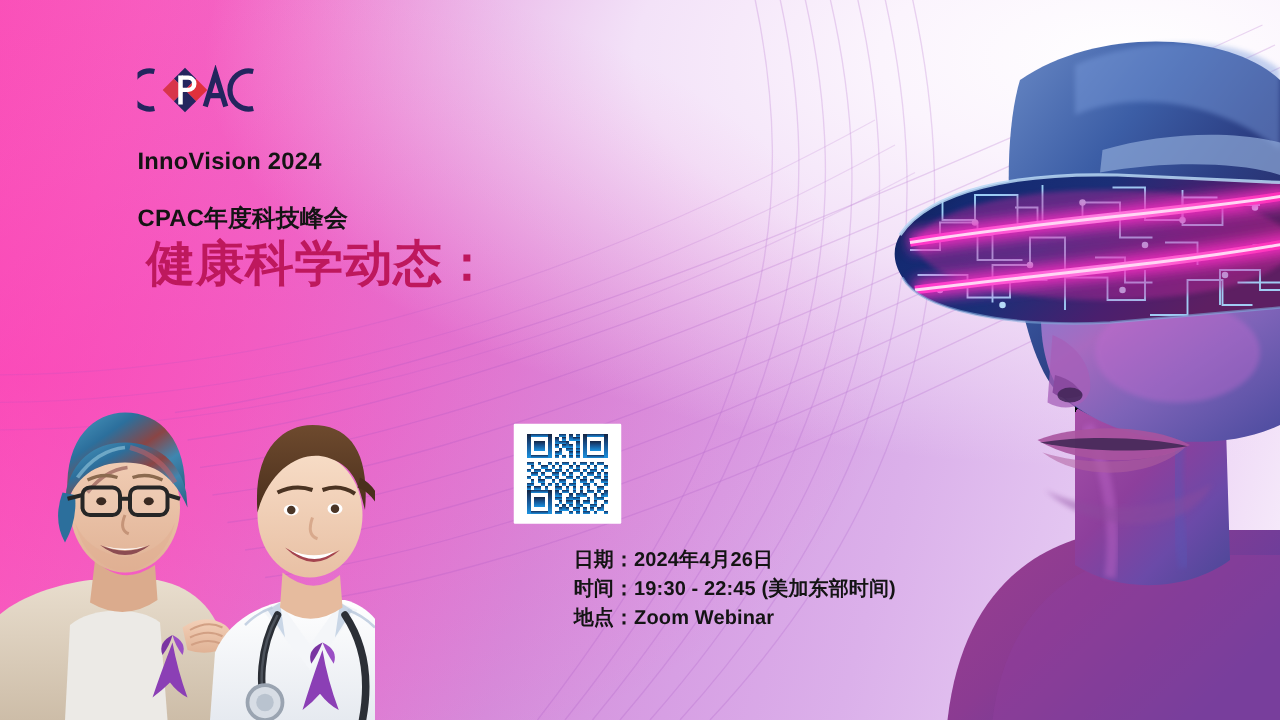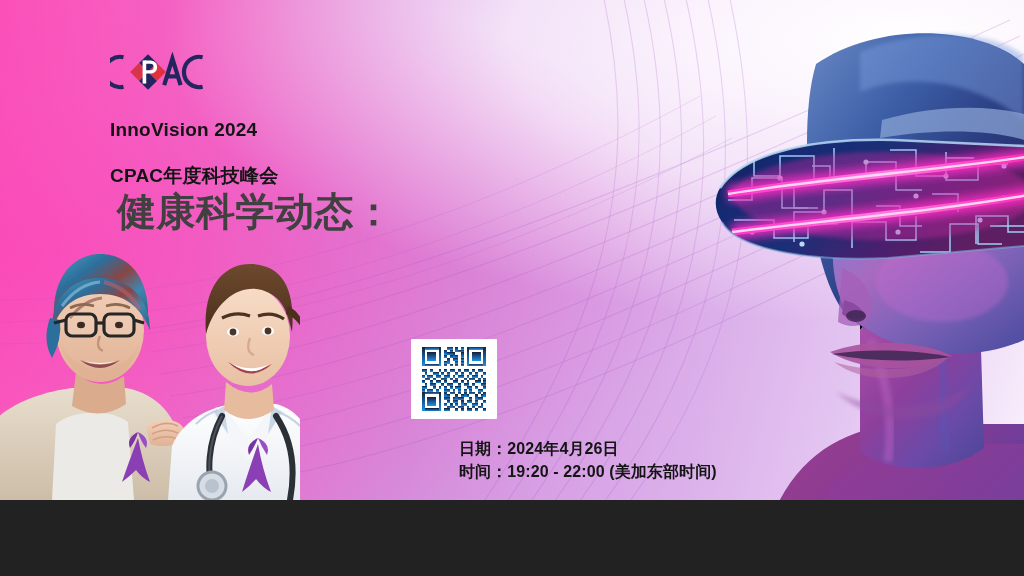--- a/index.html
+++ b/index.html
@@ -1,20 +1,20 @@
 <!DOCTYPE html>
 <html><head>
 <meta charset="utf-8">
 <style>
   html,body{margin:0;padding:0;background:#222;}
   body{font-family:"Liberation Sans","DejaVu Sans",sans-serif;}
 
   #poster{
     position:relative;
-    width:1024px;height:500px;
+    width:1024px;height:576px;
     overflow:hidden;
     background:#e7c6ef;
   }
 
   
   .bg-base{
     position:absolute;inset:0;
     background:
       radial-gradient(120% 95% at 88% 8%, #ffffff 0%, #fbf4fd 16%, #f3e2f8 32%, rgba(243,226,248,0) 60%),
       linear-gradient(105deg,
@@ -46,21 +46,21 @@
     font-size:19px;
     line-height:23px;
     letter-spacing:.2px;
     white-space:pre-line;
   }
   .brand div+div{margin-top:0;}
 
   
   .headline{
     position:absolute;left:117px;top:184px;
-    color:#404040;
+    color:#be185d;
     font-weight:bold;
     font-size:39px;
     line-height:56px;
     letter-spacing:.5px;
   }
 
   
   .qr-wrap{
     position:absolute;left:411px;top:339px;
     width:86px;height:80px;
@@ -347,21 +347,22 @@
         <rect x="14" y="16" width="1" height="1"></rect>
           <rect x="16" y="16" width="1" height="1"></rect>
         <rect x="18" y="16" width="1" height="1"></rect>
           <rect x="21" y="16" width="2" height="1"></rect>
       </g>
     </svg>
   </div>
 
   <div class="event-info">
     <div class="event-row">日期：2024年4月26日</div>
-    <div class="event-row">时间：19:20 - 22:00 (美加东部时间)</div>
+    <div class="event-row">时间：19:30 - 22:45 (美加东部时间)</div>
+    <div class="event-row">地点：Zoom Webinar</div>
   </div>
 
   <div class="photo">
     <svg viewBox="0 0 300 290" width="300" height="290">
       <defs>
         <linearGradient id="skinA" x1="0" y1="0" x2="0" y2="1">
           <stop offset="0" stop-color="#f3d0b8"></stop>
             <stop offset="1" stop-color="#e0b295"></stop>
         </linearGradient>
         <linearGradient id="skinB" x1="0" y1="0" x2="0" y2="1">

